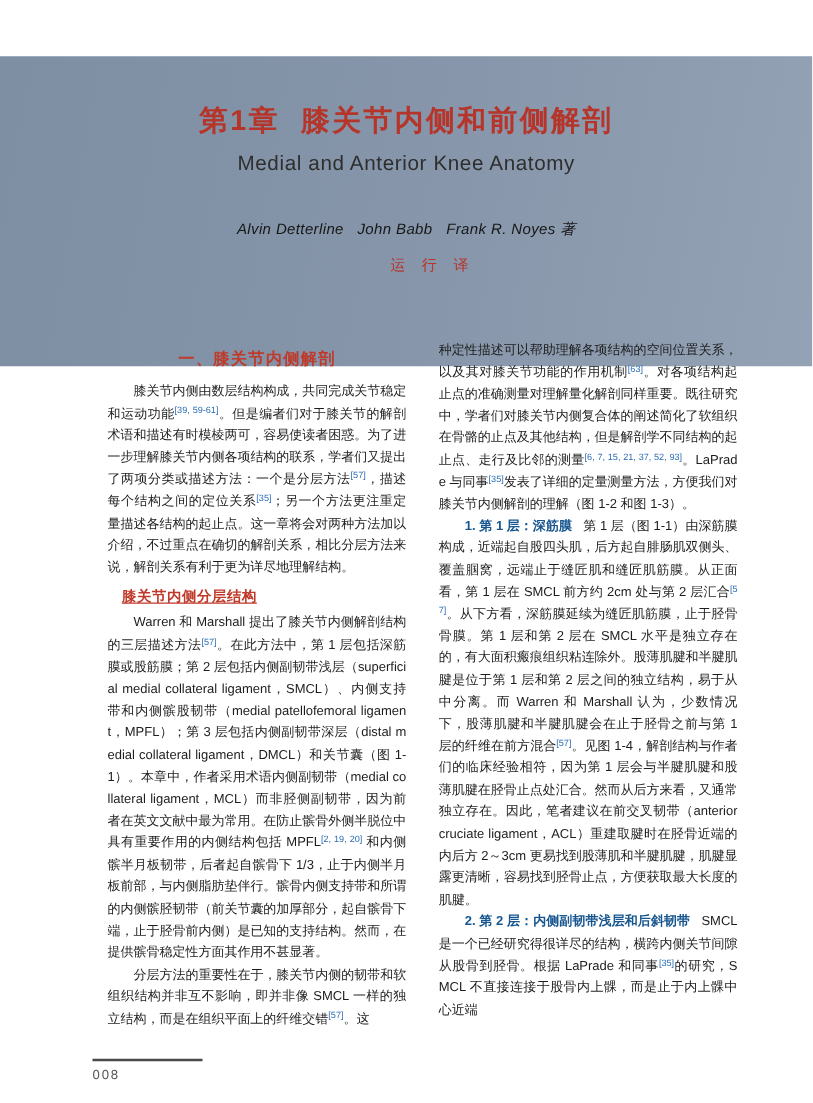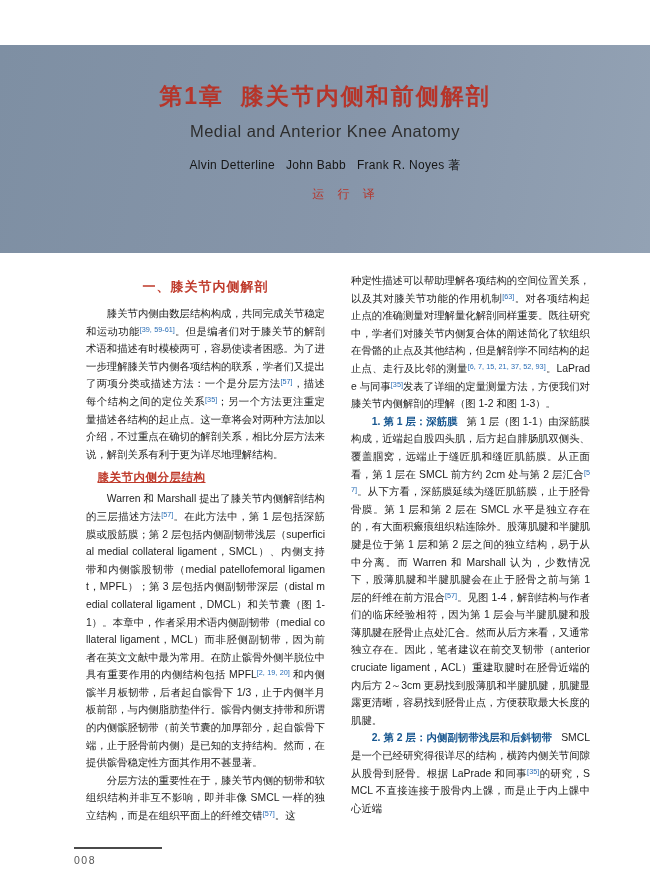--- a/index.html
+++ b/index.html
@@ -15,38 +15,38 @@
   .page{
     position:relative;
     width:650px;height:882px;
     background:#ffffff;
     overflow:hidden;
     font-family:"Liberation Sans","DejaVu Sans",sans-serif;
     color:var(--text-color);
   }
   
   .chapter-header{
-    position:absolute;top:45px;left:0;width:650px;height:208px;
+    position:absolute;top:45px;left:0;width:650px;height:248px;
     box-sizing:border-box;padding-top:36px;
     background:linear-gradient(100deg,#7e8fa3 0%,#8796aa 55%,#93a2b4 100%);
     text-align:center;
   }
   .chapter-title{
     margin:0;
     font-size:23px;font-weight:bold;letter-spacing:2px;
     color:var(--title-red);
     white-space:pre;
   }
   .chapter-subtitle{
     margin-top:10px;
     font-size:16.5px;color:#2e2e2e;letter-spacing:0.5px;
   }
   .authors-line{
-    margin-top:16px;
-    font-size:12px;color:#161616;white-space:pre;letter-spacing:0.3px;
+    margin-top:34px;
+    font-size:12px;color:#161616;white-space:pre;letter-spacing:0.3px;font-style:italic;
   }
   .translator-line{
     margin-top:12px;
     font-size:12px;color:var(--title-red);letter-spacing:5px;white-space:pre;padding-left:42px;
   }
   
   .content{
     position:absolute;top:272px;left:86px;width:504px;height:568px;
     display:flex;gap:26px;overflow:hidden;
   }

